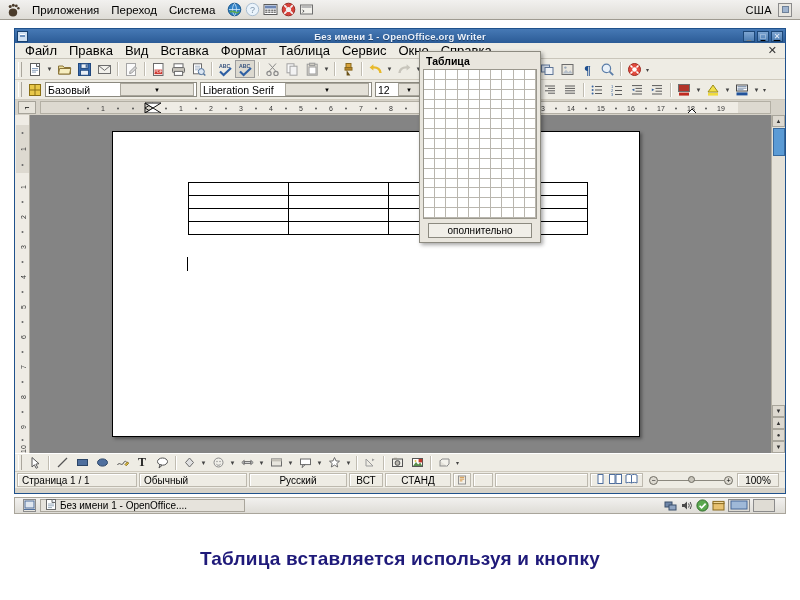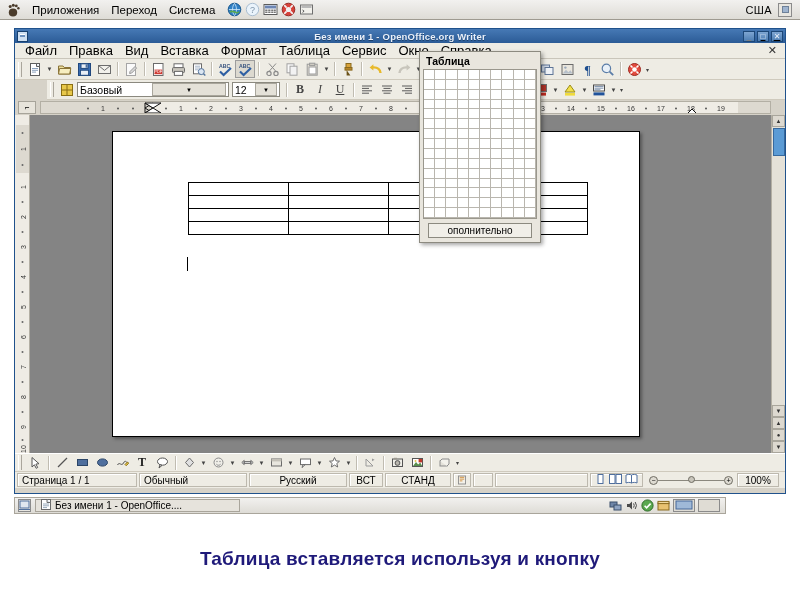--- a/index.html
+++ b/index.html
@@ -71,21 +71,21 @@
   .tb{ width:20px;height:18px; display:flex;align-items:center;justify-content:center;
        position:relative; }
   .tb.active{ border:1px solid #9d9d9d; background:#dcd9d0; }
   .tbar-arrow{ width:9px;height:18px;display:flex;align-items:center;justify-content:center;
                font-size:6px;color:#444; }
   .tbar-arrow.small{ width:7px; }
 
   
   .fmtbar{
     height:20px; background:#eeece4; border-bottom:1px solid #cfcabd;
-    display:flex; align-items:center; padding:0 2px;margin-left:32px;
+    display:flex; align-items:center; padding:0 2px;
   }
   .combo{
     height:15px; background:#fff; border:1px solid #8b897f;
     display:flex; align-items:center; font-size:10.5px; padding:0 2px; margin-right:3px;
   }
   .combo span{ flex:1; white-space:nowrap; overflow:hidden; }
   .combo .cbtn{ width:12px;height:13px;background:#e4e1d8;border:1px solid #a9a69c;
                 display:flex;align-items:center;justify-content:center;font-size:6px; }
   .style-combo{ width:152px; }
   .font-combo{ width:172px; }
@@ -160,23 +160,23 @@
            white-space:nowrap; background:#eeece4; }
   .zoomslider{ display:flex;align-items:center;gap:0;margin:0 4px; }
   .zline{ width:66px;height:1px;background:#8b887e;position:relative; }
   .zknob{ width:7px;height:7px;border-radius:50%;background:#c8c5bb;border:1px solid #6f6c63;
           position:absolute; left:30px; top:-4px; }
   .zicon{ width:9px;height:9px;border-radius:50%;border:1px solid #6f6c63;background:#dedbd2;
           display:flex;align-items:center;justify-content:center;font-size:7px;line-height:7px;}
 
   
   .taskbar{
-    position:absolute; left:14px; top:497px; width:712px; height:17px;
+    position:absolute; left:14px; top:497px; width:772px; height:17px;
     background:linear-gradient(#f2f1ef,#dedcd6); border:1px solid #a9a59b;
-    display:flex; align-items:center; padding:0 3px; gap:4px;
+    display:flex; align-items:center; padding:0 8px; gap:4px;
   }
   .tb-show{ width:13px;height:13px;border:1px solid #8b8b8b;background:#e8e6e0;
             display:flex;align-items:center;justify-content:center; }
   .task-item{
     height:13px; background:#e6e3dc; border:1px solid #a9a59b; display:flex;
     align-items:center; gap:4px; padding:0 5px; font-size:10px; min-width:205px;
   }
   .tray{ margin-left:auto; display:flex; align-items:center; gap:3px; padding-right:2px; }
   .tri{ width:13px;height:13px;border-radius:2px;display:block; }
   .tray-box{ width:22px;height:13px;border:1px solid #8b8b8b;background:#dfdcd4; }
@@ -516,20 +516,24 @@
             <path d="M7 1.5v11M1.5 7h11"></path>
           </g>
         </svg>
     </span>
 
     <span class="combo style-combo">
       <span>Базовый</span>
       <span class="cbtn">▼</span>
     </span>
 
+    <span class="combo font-combo">
+      <span>Liberation Serif</span>
+      <span class="cbtn">▼</span>
+    </span>
 
     <span class="combo size-combo">
       <span>12</span>
       <span class="cbtn">▼</span>
     </span>
 
     <span class="tsep"></span>
     <span class="tb">
         <b style="font-family:'Liberation Serif',serif;font-size:12px;color:#444">B</b>
       </span>

